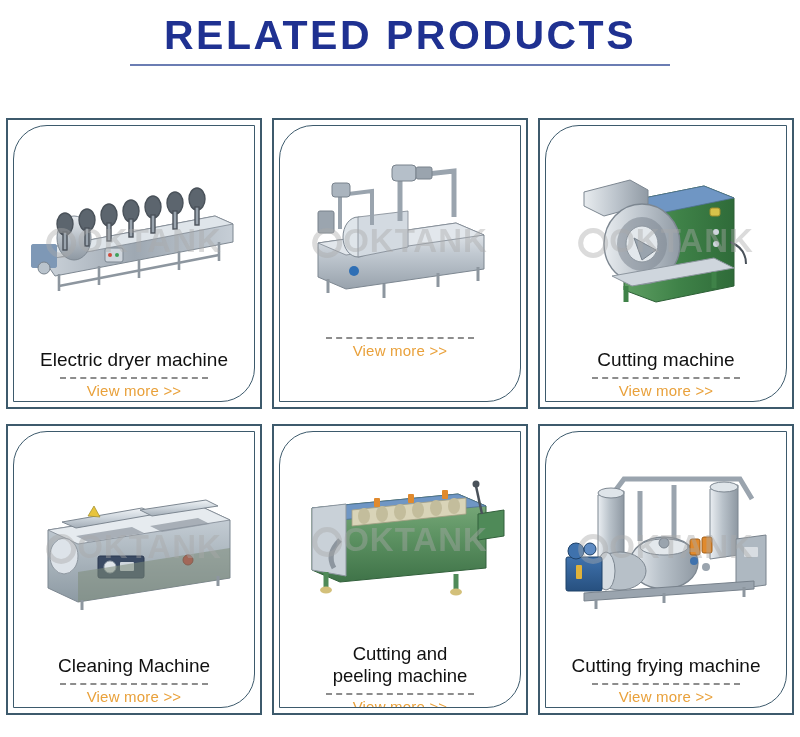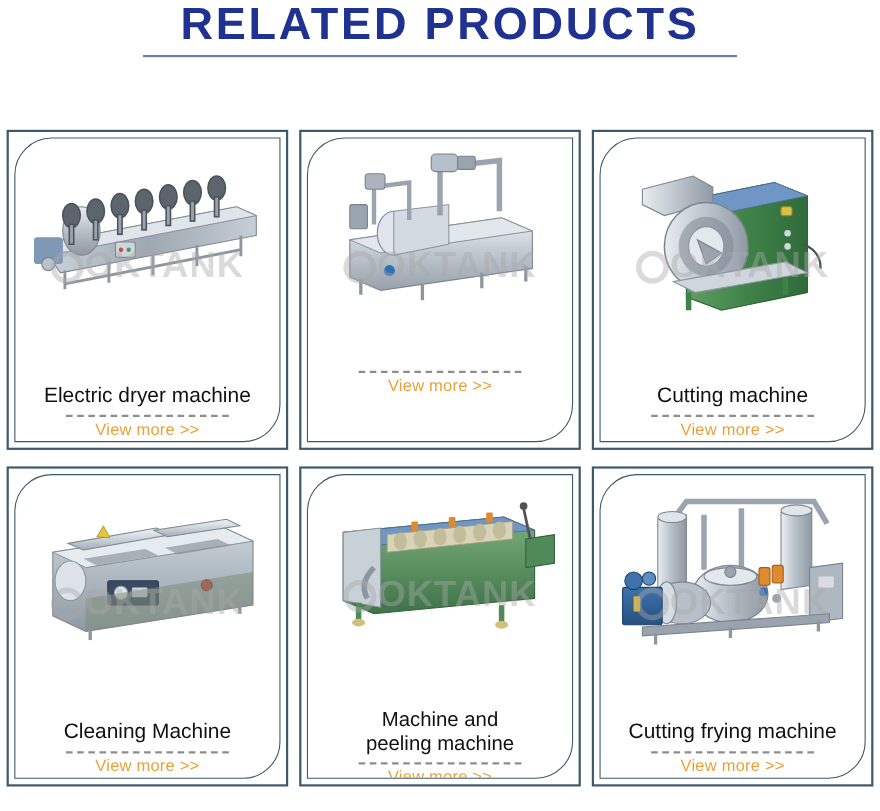--- a/index.html
+++ b/index.html
@@ -5,21 +5,21 @@
   html,body{margin:0;padding:0;}
   body{
     width:800px;height:737px;
     background:#ffffff;
     font-family:"Liberation Sans","DejaVu Sans",sans-serif;
     overflow:hidden;
   }
   .page{position:relative;width:800px;height:737px;}
 
   
-  .header{width:800px;padding-top:0;text-align:center;}
+  .header{width:800px;padding-top:14px;text-align:center;}
   .header-title{
     font-size:41px;font-weight:bold;letter-spacing:2.5px;
     color:#1f3191;line-height:1.05;
     font-family:"Liberation Sans","DejaVu Sans",sans-serif;
   }
   .header-rule{
     width:540px;height:2px;margin:7px auto 0 auto;
     background:#6b7db3;
   }
   .header-sub{
@@ -50,21 +50,21 @@
     border-radius:34px 0 34px 0;
     background:#ffffff;
     box-sizing:border-box;
     display:flex;flex-direction:column;
     overflow:hidden;
   }
 
   .thumb{
     flex:0 0 205px;
     position:relative;
-    display:flex;align-items:flex-start;justify-content:center;
+    display:flex;align-items:center;justify-content:center;
     overflow:hidden;
   }
   .thumb svg{display:block;}
   .wm{
     position:absolute;left:50%;top:56%;transform:translate(-50%,-50%);
     font-size:33px;font-weight:bold;color:#a9a9a9;opacity:.42;
     letter-spacing:1px;pointer-events:none;white-space:nowrap;
   }
   .wm .ring{
     display:inline-block;width:30px;height:30px;border:5px solid #a9a9a9;
@@ -383,21 +383,21 @@
             </g>
             <g fill="#d3c07a">
               <ellipse cx="36" cy="134" rx="6" ry="3.5"></ellipse>
                 <ellipse cx="166" cy="136" rx="6" ry="3.5"></ellipse>
             </g>
           </svg>
           <div class="wm"><span class="ring"></span>OKTANK</div>
         </div>
         <div class="caption">
           <div class="title two-line">
-            <div>Machine and</div>
+            <div>Cutting and</div>
             <div>peeling machine</div>
           </div>
           <div class="dash"></div>
           <div class="more">View more &gt;&gt;</div>
         </div>
       </div>
     </div>
 
     <div class="card">
       <div class="card-inner">

